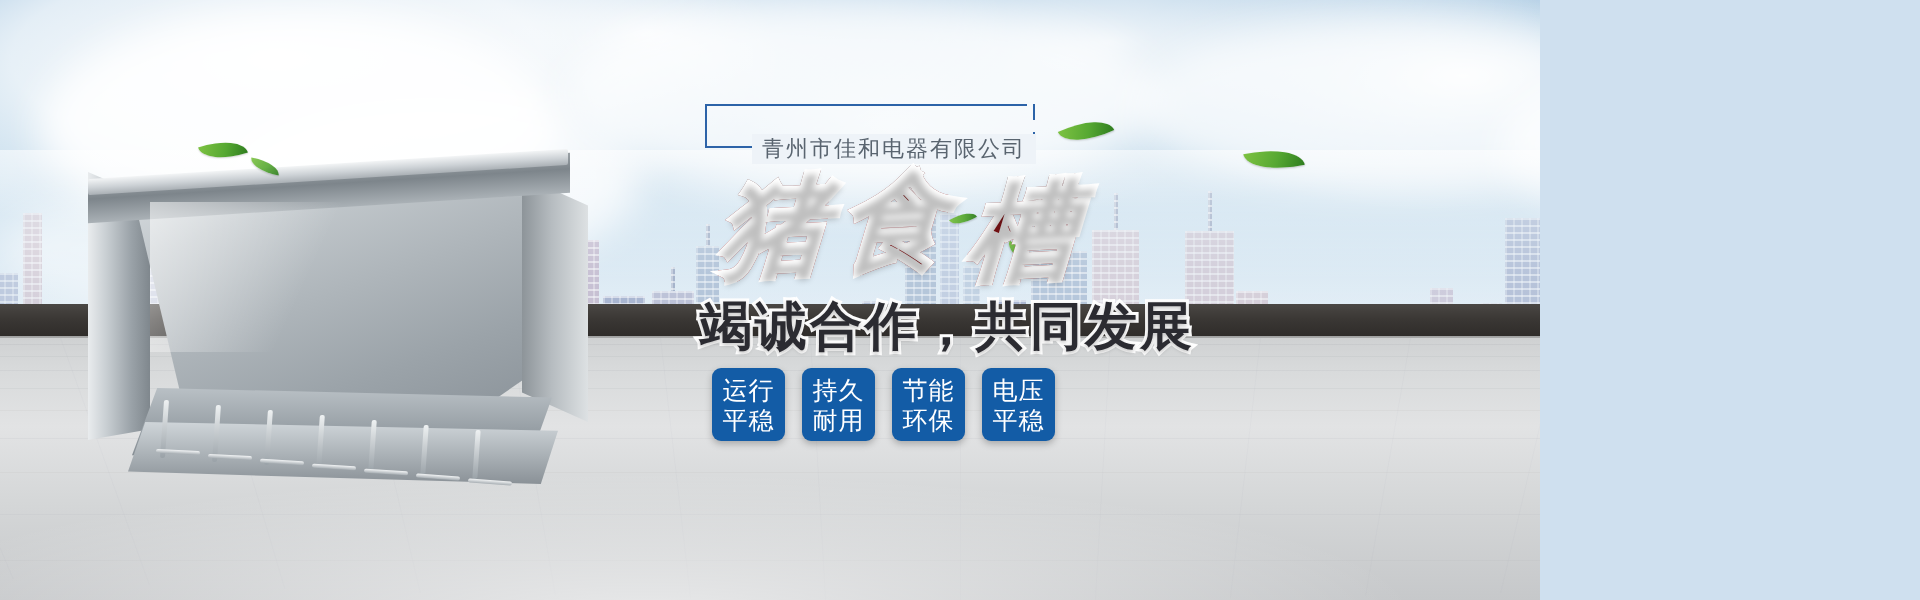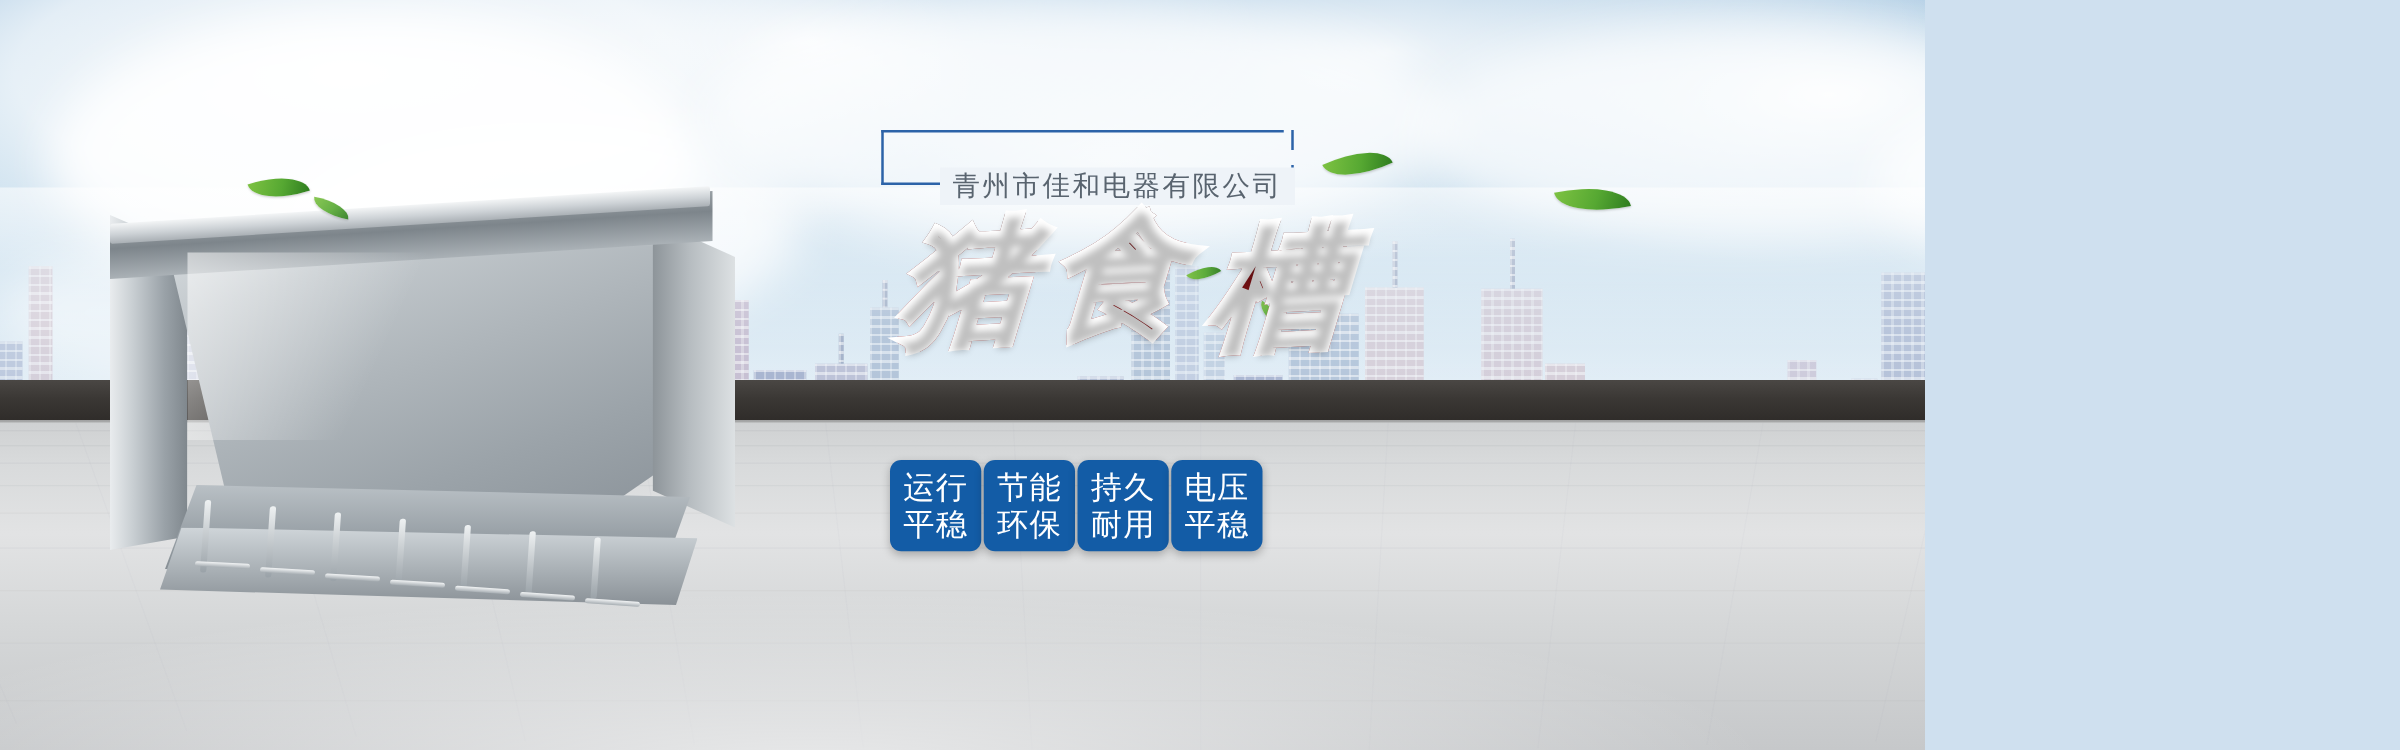--- a/index.html
+++ b/index.html
@@ -111,21 +111,21 @@
      -webkit-background-clip:text;background-clip:text;color:transparent;}
   .t1{left:10px;}
   .t2{left:130px;top:-6px;}
   .t3{left:258px;top:4px;}
 
   .subtitle{position:absolute;left:10px;top:196px;white-space:nowrap;
     font-size:52px;font-weight:700;letter-spacing:3px;
     color:#2b2b31;-webkit-text-stroke:6px #ffffff;paint-order:stroke fill;
     text-shadow:0 2px 4px rgba(0,0,0,.25);}
 
-  .badges{position:absolute;left:22px;top:272px;display:flex;gap:2px;}
+  .badges{position:absolute;left:22px;top:272px;display:flex;gap:17px;}
   .badge{width:73px;height:73px;border-radius:9px;background:#135ca6;
     display:flex;flex-direction:column;align-items:center;justify-content:center;
     color:#ffffff;font-size:25px;line-height:30px;letter-spacing:1px;
     box-shadow:0 3px 7px rgba(0,0,0,.25);}
   .badge span{display:block;}
 
   
   .leaf{position:absolute;border-radius:0 100% 0 100%;
     background:linear-gradient(120deg,#7dc242 0%,#56a832 55%,#2f7d1f 100%);
     box-shadow:0 1px 2px rgba(0,0,0,.2);}
@@ -291,33 +291,34 @@
     <div class="company">
       <span class="company-txt">青州市佳和电器有限公司</span>
     </div>
 
     <div class="title">
       <div class="title-ch t1"><i>猪</i></div>
       <div class="title-ch t2"><i>食</i></div>
       <div class="title-ch t3"><i>槽</i></div>
     </div>
 
+    <div class="subtitle">竭诚合作，共同发展</div>
 
     <div class="badges" id="badges">
         <div class="badge">
           <span>运行</span>
           <span>平稳</span>
         </div>
         <div class="badge">
+          <span>持久</span>
+          <span>耐用</span>
+        </div>
+        <div class="badge">
           <span>节能</span>
           <span>环保</span>
-        </div>
-        <div class="badge">
-          <span>持久</span>
-          <span>耐用</span>
         </div>
         <div class="badge">
           <span>电压</span>
           <span>平稳</span>
         </div>
       </div>
   </div>
 </div>
 
 </body></html>

